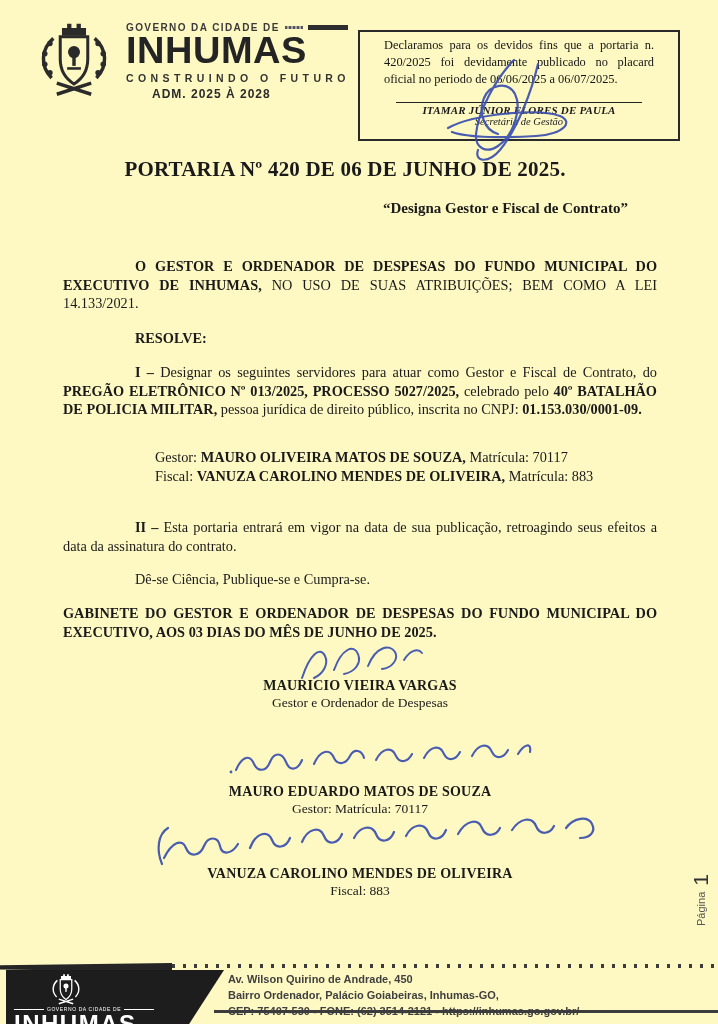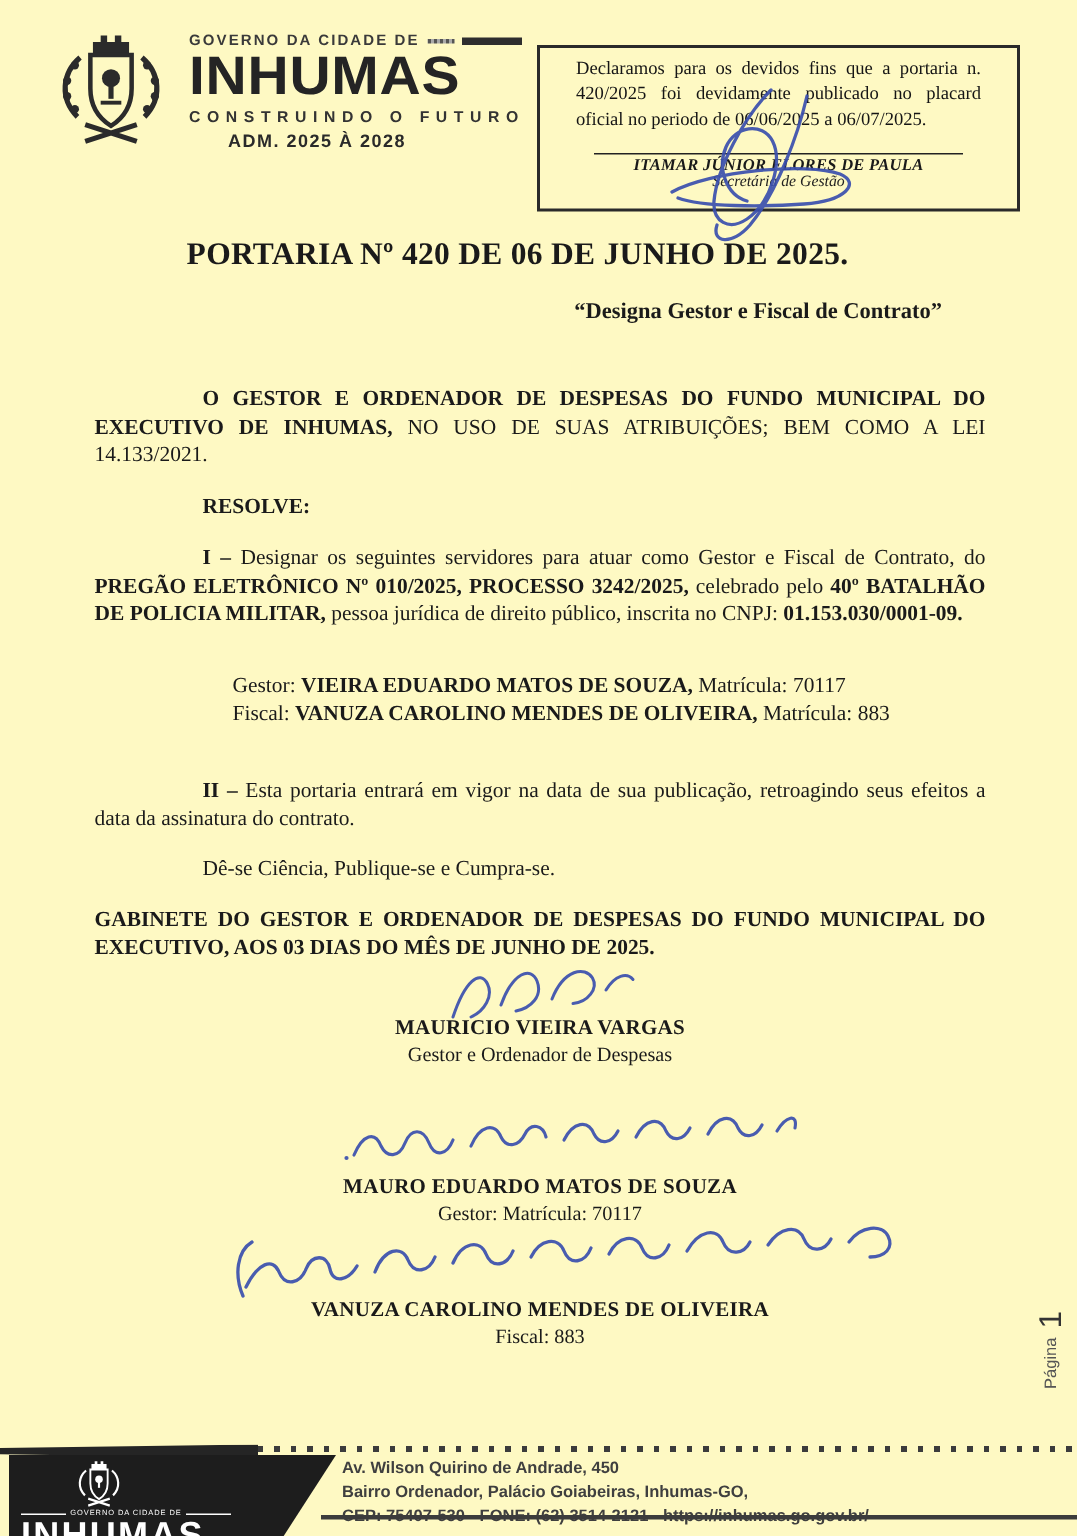--- a/index.html
+++ b/index.html
@@ -122,24 +122,24 @@
     </svg>
   </div>
 
   <div class="doc-title">PORTARIA Nº 420 DE 06 DE JUNHO DE 2025.</div>
   <div class="doc-subtitle">“Designa Gestor e Fiscal de Contrato”</div>
 
   <p class="para indent p1"><b>O GESTOR E ORDENADOR DE DESPESAS DO FUNDO MUNICIPAL DO EXECUTIVO DE INHUMAS,</b><span> NO USO DE SUAS ATRIBUIÇÕES; BEM COMO A LEI 14.133/2021.</span></p>
 
   <p class="para resolve">RESOLVE:</p>
 
-  <p class="para indent p2"><b>I – </b><span>Designar os seguintes servidores para atuar como Gestor e Fiscal de Contrato, do </span><b>PREGÃO ELETRÔNICO Nº 010/2025, PROCESSO 3242/2025,</b><span> celebrado pelo </span><b>40º BATALHÃO DE POLICIA MILITAR,</b><span> pessoa jurídica de direito público, inscrita no CNPJ: </span><b>01.153.030/0001-09.</b></p>
+  <p class="para indent p2"><b>I – </b><span>Designar os seguintes servidores para atuar como Gestor e Fiscal de Contrato, do </span><b>PREGÃO ELETRÔNICO Nº 013/2025, PROCESSO 5027/2025,</b><span> celebrado pelo </span><b>40º BATALHÃO DE POLICIA MILITAR,</b><span> pessoa jurídica de direito público, inscrita no CNPJ: </span><b>01.153.030/0001-09.</b></p>
 
   <p class="para servline">
-    <span><span>Gestor: </span><b>VIEIRA EDUARDO MATOS DE SOUZA,</b><span> Matrícula: 70117</span></span><br>
+    <span><span>Gestor: </span><b>MAURO OLIVEIRA MATOS DE SOUZA,</b><span> Matrícula: 70117</span></span><br>
     <span><span>Fiscal: </span><b>VANUZA CAROLINO MENDES DE OLIVEIRA,</b><span> Matrícula: 883</span></span>
   </p>
 
   <p class="para indent p3"><b>II – </b><span>Esta portaria entrará em vigor na data de sua publicação, retroagindo seus efeitos a data da assinatura do contrato.</span></p>
 
   <p class="para dese">Dê-se Ciência, Publique-se e Cumpra-se.</p>
 
   <p class="para gabinete">GABINETE DO GESTOR E ORDENADOR DE DESPESAS DO FUNDO MUNICIPAL DO EXECUTIVO, AOS 03 DIAS DO MÊS DE JUNHO DE 2025.</p>
 
   <svg class="ink" style="left:292px;top:638px;" width="135" height="48" viewBox="0 0 135 48">

